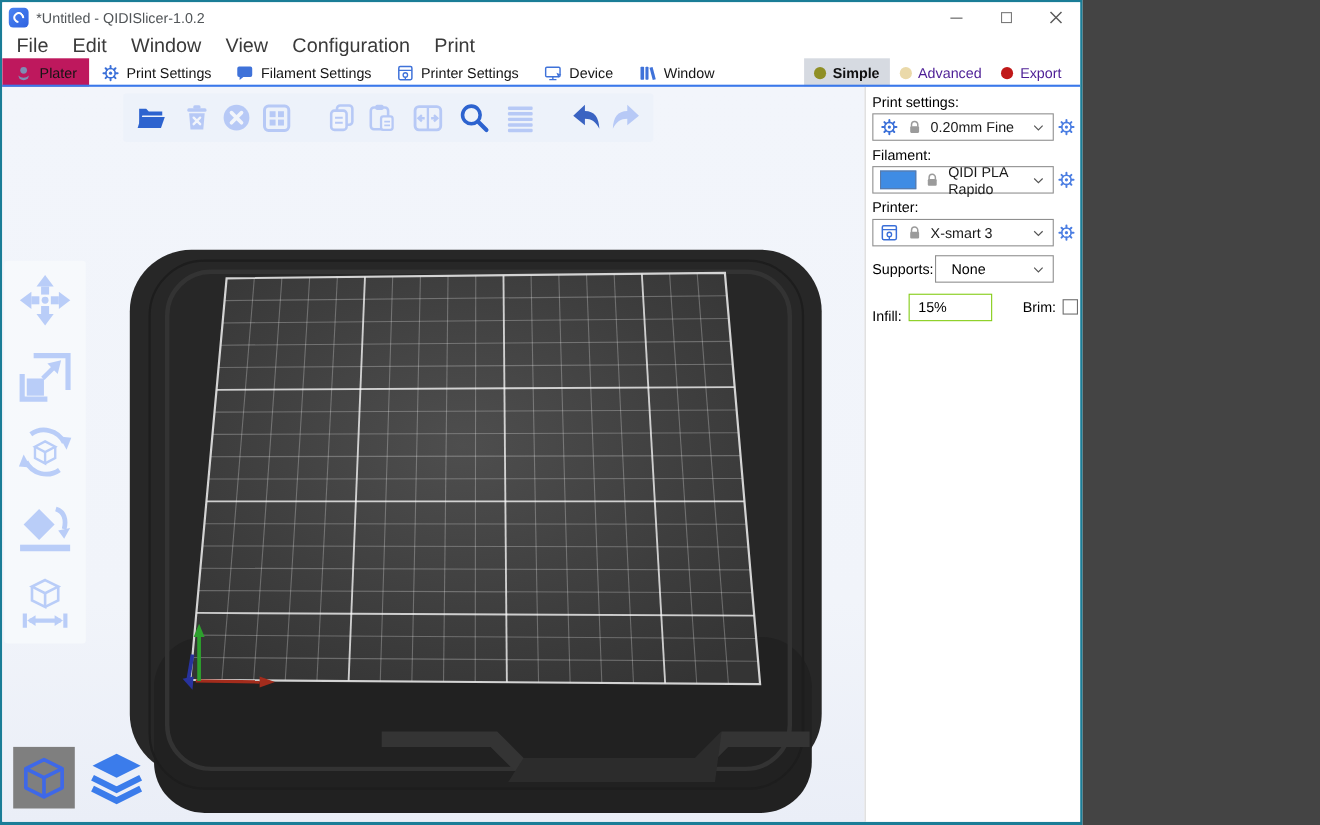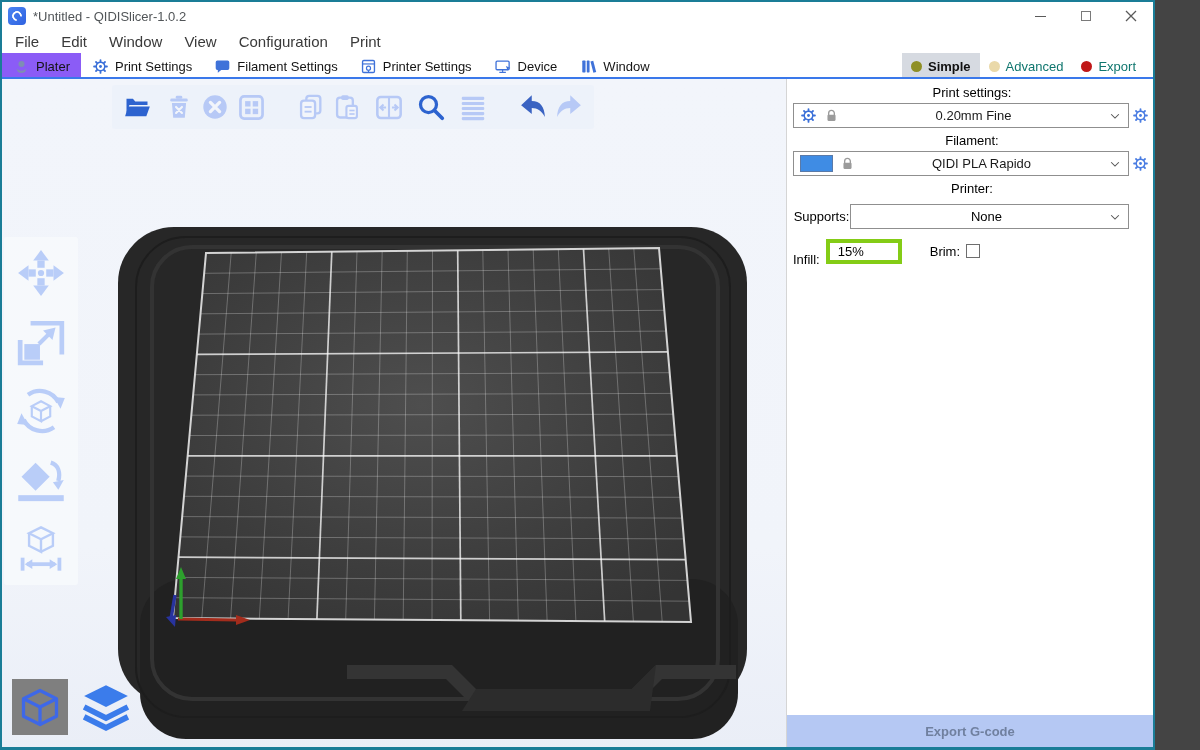--- a/index.html
+++ b/index.html
@@ -1,40 +1,40 @@
 <!DOCTYPE html>
 <html><head>
 <meta charset="utf-8">
 <style>
   html,body{margin:0;padding:0;background:#444;}
   *{box-sizing:border-box;font-family:"Liberation Sans",sans-serif;}
-  .window{position:relative;width:1155px;height:750px;background:#fff;
-    border:2px solid #1a7d97;border-bottom-width:3px;overflow:hidden;text-align:center;}
+  .window{position:relative;width:984px;height:750px;background:#fff;
+    border:2px solid #1a7d97;border-bottom-width:3px;overflow:hidden;}
   
   .titlebar{height:28px;display:flex;align-items:center;background:#fff;}
   .app-icon{width:18px;height:18px;margin:0 7px 0 6px;border-radius:4px;
     background:linear-gradient(135deg,#4a84f2,#2f62e0);position:relative;flex:0 0 auto;}
   .app-icon::after{content:"";position:absolute;inset:4px;border:2.5px solid #fff;
     border-radius:50%;border-bottom-color:transparent;transform:rotate(-40deg);}
   .title-text{font-size:13px;color:#515558;}
   .win-controls{margin-left:auto;display:flex;height:100%;}
   .win-btn{width:45px;height:100%;display:flex;align-items:center;justify-content:center;color:#5a5a5a;}
   .glyph-min{width:11px;height:0;border-top:1.4px solid #5a5a5a;}
   .glyph-max{width:10px;height:10px;border:1.3px solid #7a7a7a;}
   
   .menubar{height:23px;display:flex;align-items:center;background:#fff;padding-left:2px;}
-  .menu-item{font-size:15px;color:#3a3a3a;padding:0 11px;line-height:23px;}
+  .menu-item{font-size:18px;color:#3a3a3a;padding:0 11px;line-height:23px;}
   
   .tabbar{height:26px;display:flex;align-items:stretch;background:#fff;position:relative;}
   .tabbar::after{content:"";position:absolute;left:0;right:0;bottom:0;height:2px;background:#3a78ea;}
   .tab{display:flex;align-items:center;gap:6px;padding:0 11px;font-size:13px;color:#141414;}
-  .tab.active{background:#8b5cf6;}
+  .tab.active{background:#be185d;}
   .tab svg{display:block;}
   .modes{margin-left:auto;display:flex;align-items:stretch;padding-right:8px;}
-  .mode{display:flex;align-items:center;gap:6px;padding:0 9px;font-size:13px;color:#0f766e;}
+  .mode{display:flex;align-items:center;gap:6px;padding:0 9px;font-size:13px;color:#4c1d95;}
   .mode.active{background:#d6dae1;font-weight:bold;color:#101010;}
   .dot{width:11px;height:11px;border-radius:50%;}
   .dot-simple{background:#8f8f25;}
   .dot-advanced{background:#ead9a9;}
   .dot-expert{background:#c01818;}
   
   .content{position:relative;height:669px;display:flex;}
   .viewport{position:relative;width:784px;height:100%;flex:0 0 auto;
     background:linear-gradient(180deg,#f2f5fb 0%,#f1f4fa 70%,#eaeef7 100%);overflow:hidden;}
   .bed-svg{position:absolute;left:0;top:0;}
@@ -66,21 +66,21 @@
   .combo-gear{color:#3a6fd8;}
   .lockc{color:#9b9b9b;}
   .chev{color:#555;}
   .supports-row{display:flex;align-items:center;margin:8px 0 6px 0;}
   .supports-row .lbl{width:57px;}
   .combo-plain{flex:1;height:25px;border:1px solid #8f8f8f;display:flex;align-items:center;
     padding:0 6px 0 14px;margin-right:22px;}
   .combo-plain .val{flex:1;}
   .infill-row{display:flex;align-items:center;margin-top:6px;}
   .infill-row .lbl{margin-right:6px;margin-top:17px;}
-  .combo-small{width:76px;height:25px;border:4px solid #84cc16;display:flex;align-items:center;padding:0 5px 0 8px;gap:37px;}
+  .combo-small{width:76px;height:25px;border:1px solid #84cc16;display:flex;align-items:center;padding:0 5px 0 8px;gap:37px;}
   .combo-small .val{flex:1;}
   .brim-lbl{margin-left:28px;margin-right:6px;}
   .checkbox{width:14px;height:14px;border:1px solid #6e6e6e;background:#fff;}
   .export-btn{position:absolute;left:0;right:0;bottom:0;height:33px;background:#b5c8f3;
     display:flex;align-items:center;justify-content:center;font-weight:bold;color:#70809f;font-size:13px;}
 </style>
 </head>
 <body>
 
 <svg width="0" height="0" style="position:absolute">
@@ -468,20 +468,42 @@
             </svg>
         </div>
         <div class="gear-btn">
           <svg width="17" height="17">
               <use href="#sym-gear"></use>
             </svg>
         </div>
       </div>
 
       <div class="side-label">Printer:</div>
+      <div class="field-row">
+        <div class="combo">
+          <svg width="17" height="17" viewBox="0 0 20 20">
+            <rect x="2.5" y="2.5" width="15" height="15" rx="1.5" fill="none" stroke="#3a6fd8" stroke-width="1.6"></rect>
+            <line x1="2.5" y1="6.8" x2="17.5" y2="6.8" stroke="#3a6fd8" stroke-width="1.4"></line>
+            <circle cx="10" cy="12" r="2.4" fill="none" stroke="#3a6fd8" stroke-width="1.4"></circle>
+            <line x1="10" y1="14.4" x2="10" y2="17.5" stroke="#3a6fd8" stroke-width="1.4"></line>
+          </svg>
+          <svg width="15" height="15" class="lockc">
+              <use href="#sym-lock"></use>
+            </svg>
+          <span class="val">X-smart 3</span>
+          <svg width="14" height="14" class="chev">
+              <use href="#sym-chev"></use>
+            </svg>
+        </div>
+        <div class="gear-btn">
+          <svg width="17" height="17">
+              <use href="#sym-gear"></use>
+            </svg>
+        </div>
+      </div>
 
       <div class="supports-row">
         <span class="lbl">Supports:</span>
         <div class="combo-plain">
           <span class="val">None</span>
           <svg width="14" height="14" class="chev">
               <use href="#sym-chev"></use>
             </svg>
         </div>
       </div>
@@ -491,18 +513,15 @@
         <div class="combo-small">
           <span class="val">15%</span>
           <svg width="14" height="14" class="chev">
               <use href="#sym-chev"></use>
             </svg>
         </div>
         <span class="brim-lbl">Brim:</span>
         <div class="checkbox"></div>
       </div>
 
-      <div class="export-btn">
-        <span>Export G-code</span>
-      </div>
     </div>
   </div>
 </div>
 
 </body></html>

